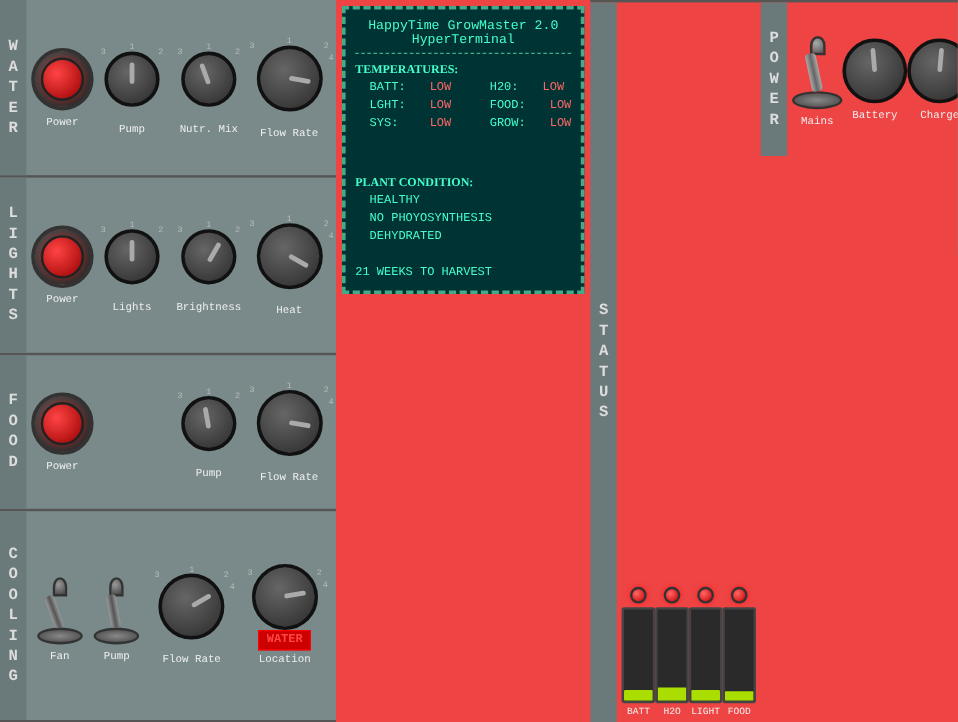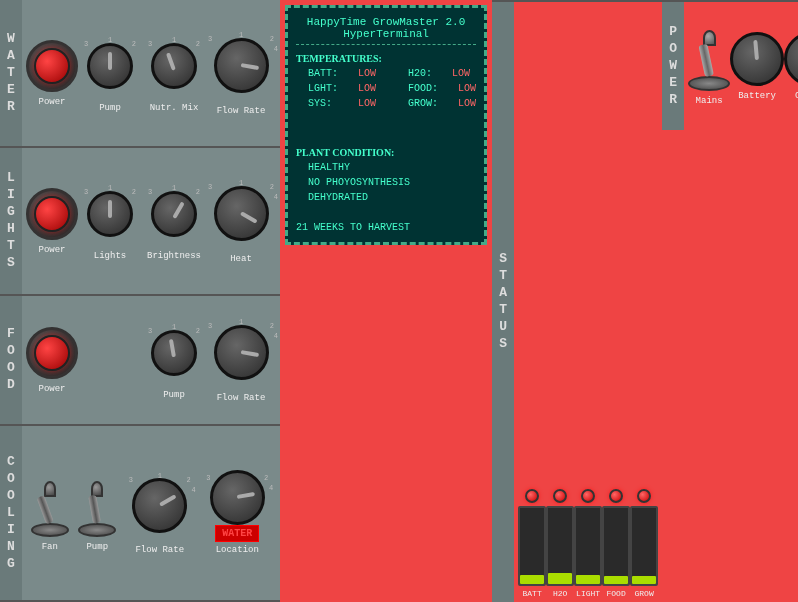--- a/index.html
+++ b/index.html
@@ -581,27 +581,20 @@
         </div>
 
         <div class="meter-container">
           <div class="meter-led led-red"></div>
           <div class="meter-bar-container">
             <div class="meter-fill" style="height:10%;"></div>
           </div>
           <div class="meter-label">FOOD</div>
         </div>
 
-        <div class="meter-container">
-          <div class="meter-led led-red"></div>
-          <div class="meter-bar-container">
-            <div class="meter-fill" style="height:10%;"></div>
-          </div>
-          <div class="meter-label">GROW</div>
-        </div>
       </div>
     </div>
 
     <div class="power-section">
       <div class="power-label">
         <span>POWER</span>
       </div>
       <div class="power-knobs">
 
         <div class="knob-container">

